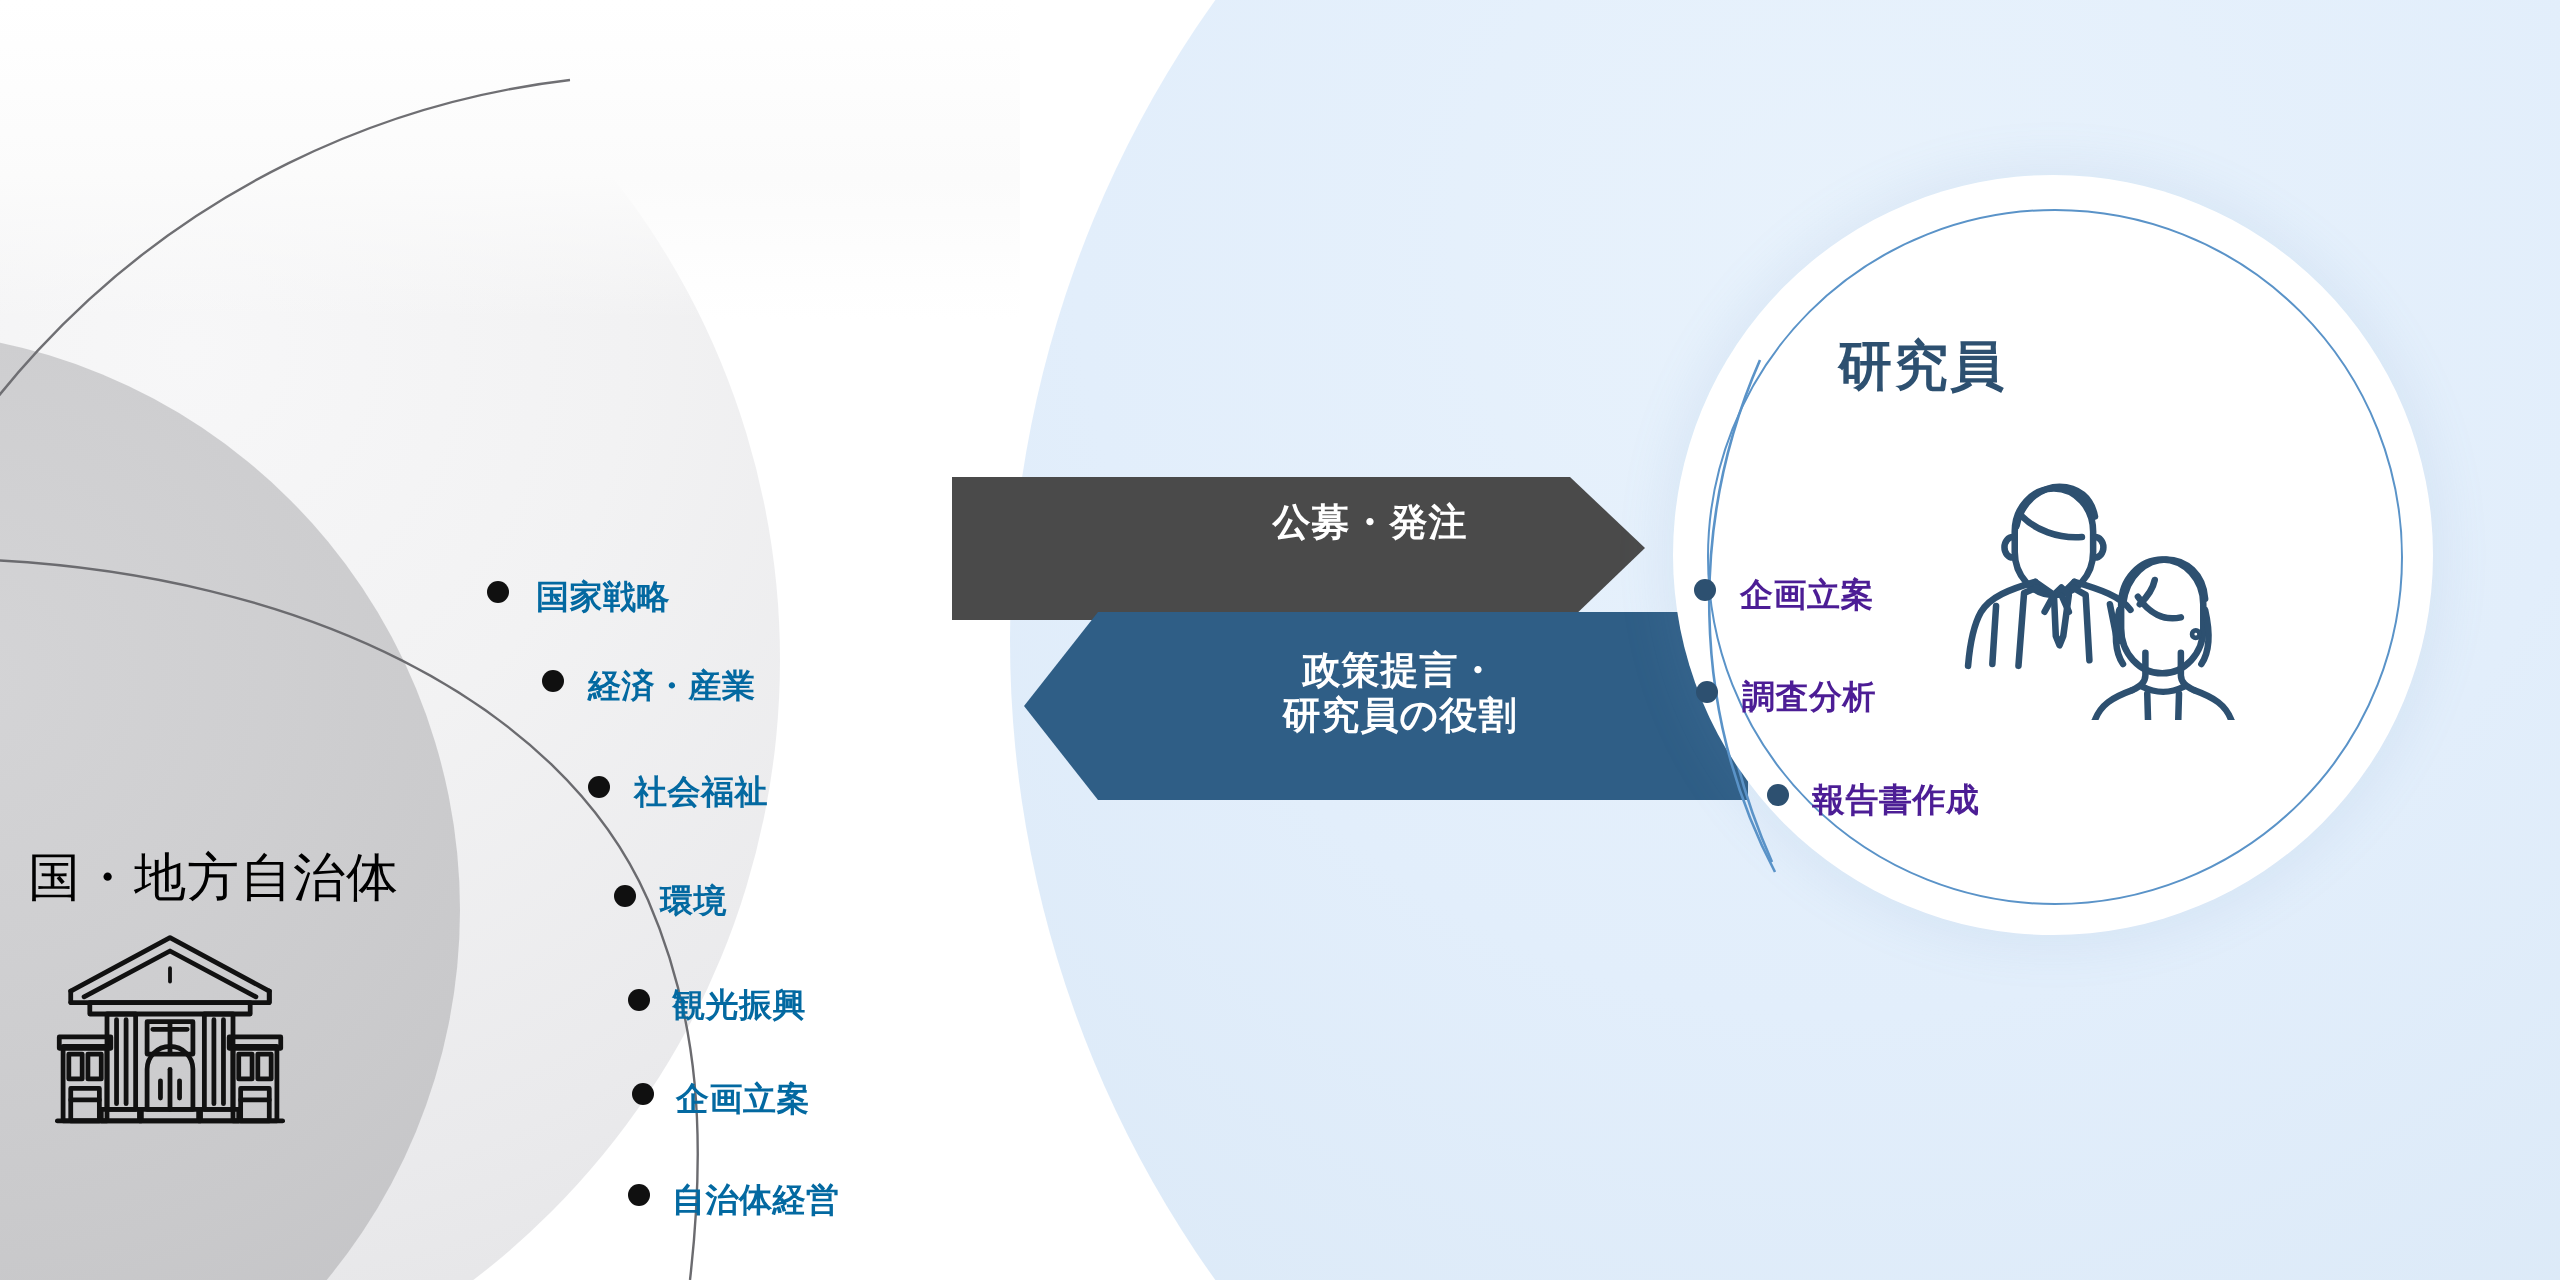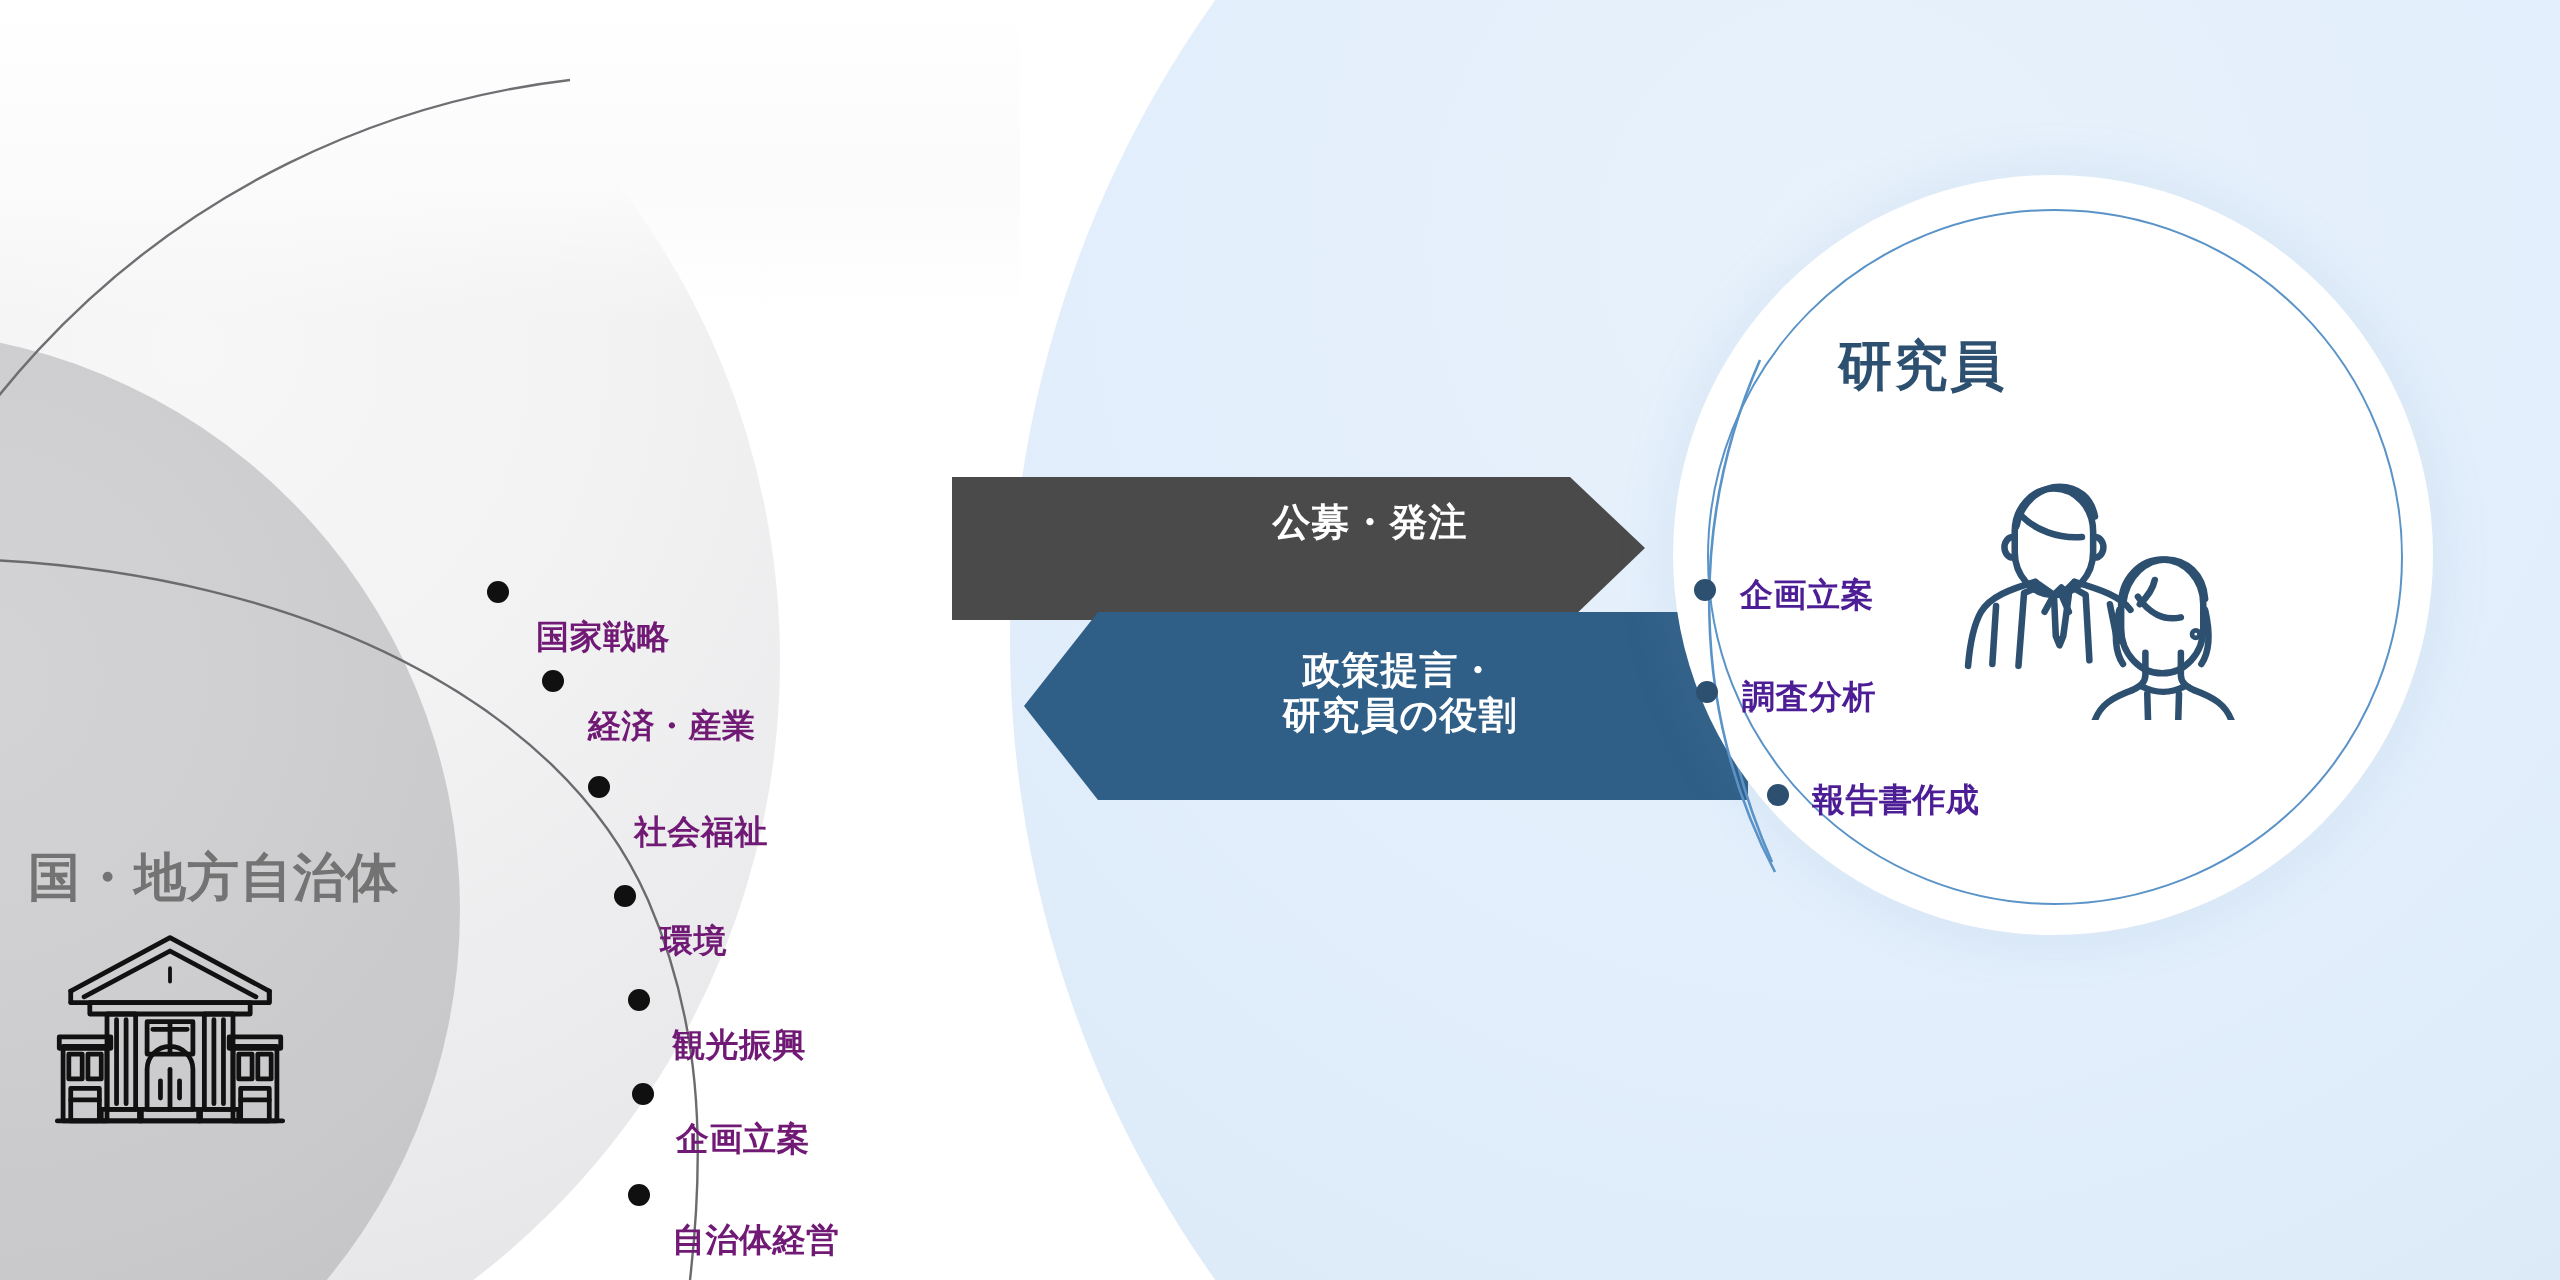--- a/index.html
+++ b/index.html
@@ -44,29 +44,29 @@
   
   .page-title{
     position:absolute;left:93px;top:108px;
     font-size:62px;font-weight:bold;color:#4d4d4d;
     letter-spacing:2px;line-height:1;white-space:nowrap;
   }
 
   
   .gov-label{
     position:absolute;left:28px;top:843px;
-    font-size:52px;font-weight:bold;color:#737373;
+    font-size:52px;font-weight:normal;color:#000000;
     letter-spacing:1px;white-space:nowrap;
   }
   .gov-icon{position:absolute;left:55px;top:930px;width:230px;height:210px;}
 
   
   .lbl-left{
-    position:absolute;font-size:33px;font-weight:bold;color:#701a75;
-    white-space:nowrap;letter-spacing:0.5px;margin-top:40px;
+    position:absolute;font-size:33px;font-weight:bold;color:#0369a1;
+    white-space:nowrap;letter-spacing:0.5px;
   }
 
   
   .arrow-text{
     position:absolute;color:#ffffff;font-weight:bold;white-space:nowrap;
     text-align:center;line-height:1.18;letter-spacing:1px;
   }
   .arrow-text.t1{left:1160px;top:500px;width:420px;font-size:38px;}
   .arrow-text.t2{left:1190px;top:648px;width:420px;font-size:38px;}
 

